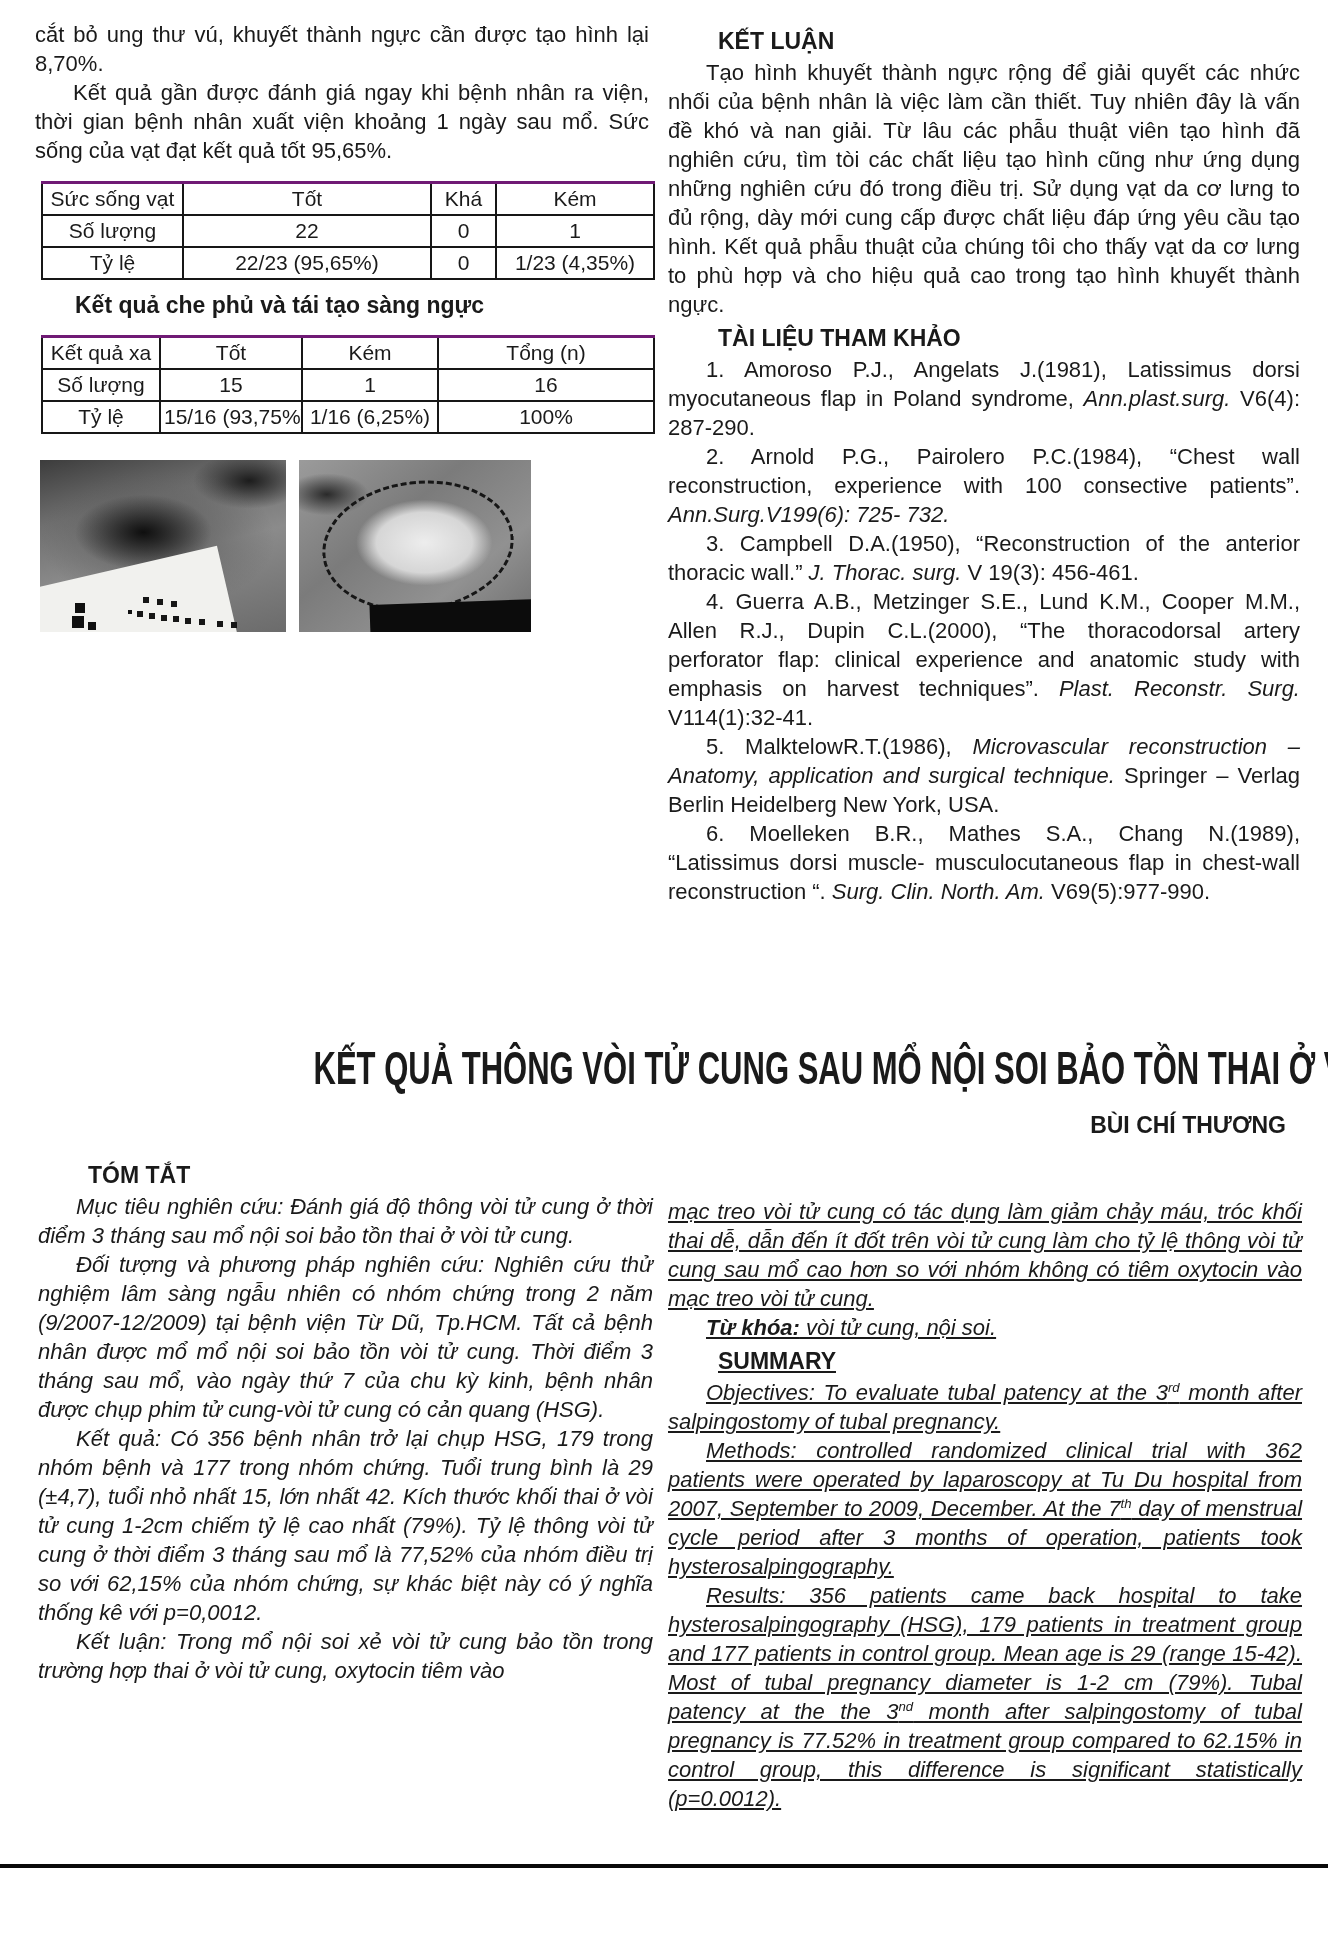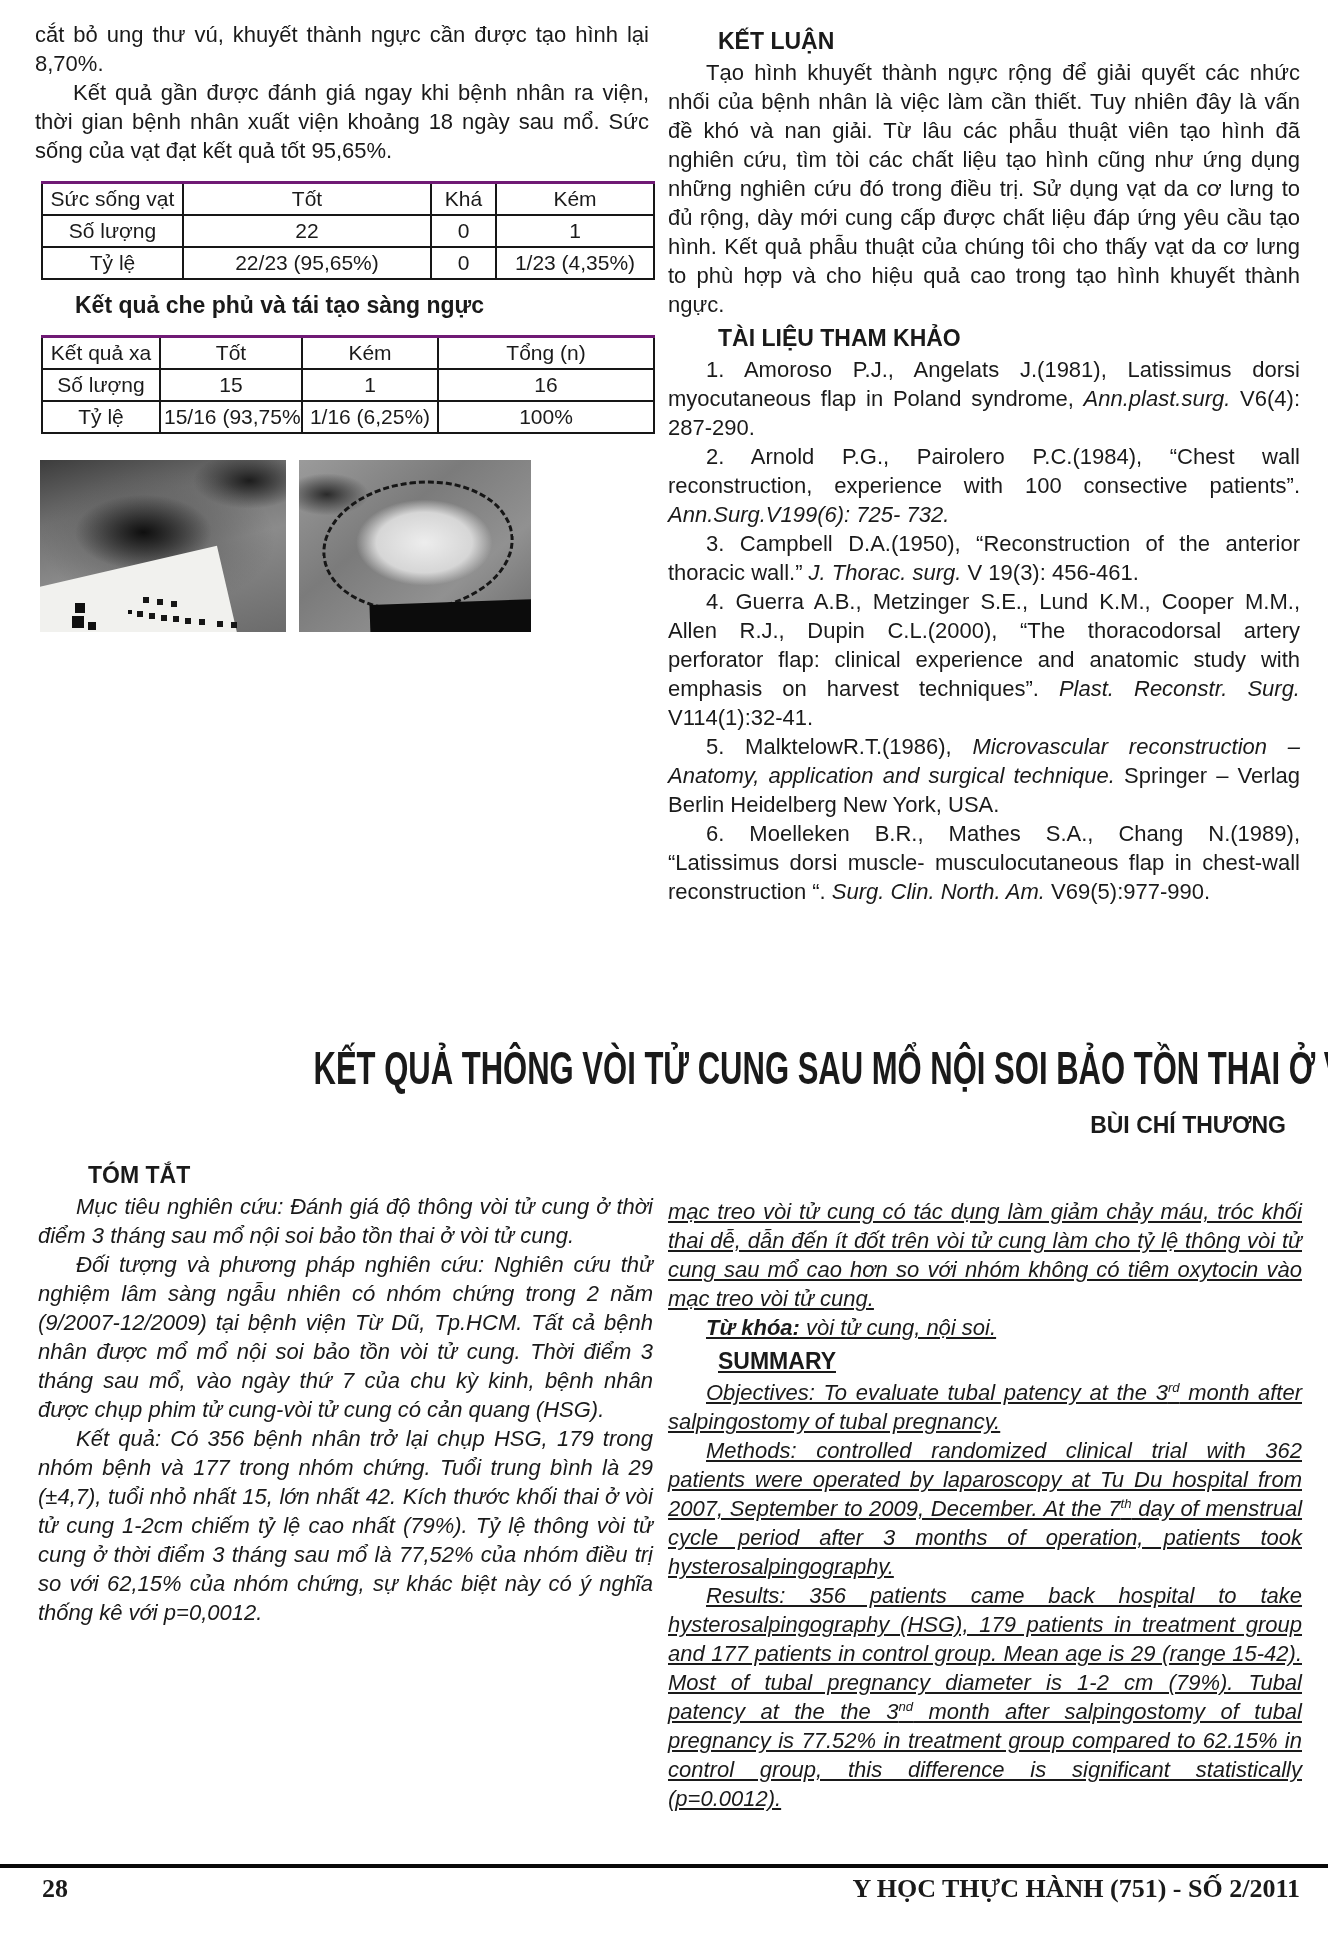--- a/index.html
+++ b/index.html
@@ -95,21 +95,21 @@
   .pageno{margin-left:42px;}
   .journal{margin-right:28px;}
 </style>
 </head>
 <body>
 
 <div class="page">
 
   <section class="col" id="a1-left">
     <p class="p noind">cắt bỏ ung thư vú, khuyết thành ngực cần được tạo hình lại 8,70%.</p>
-    <p class="p">Kết quả gần được đánh giá ngay khi bệnh nhân ra viện, thời gian bệnh nhân xuất viện khoảng 18 ngày sau mổ. Sức sống của vạt đạt kết quả tốt 95,65%.</p>
+    <p class="p">Kết quả gần được đánh giá ngay khi bệnh nhân ra viện, thời gian bệnh nhân xuất viện khoảng 1 ngày sau mổ. Sức sống của vạt đạt kết quả tốt 95,65%.</p>
 
     <table class="tbl">
       <colgroup>
           <col style="width:141px">
           <col style="width:248px">
           <col style="width:65px">
           <col style="width:158px">
         </colgroup>
       <tbody>
           <tr class="hd">
@@ -191,30 +191,27 @@
   <div class="title-wrap">
     <span class="title-inner">KẾT QUẢ THÔNG VÒI TỬ CUNG SAU MỔ NỘI SOI BẢO TỒN THAI Ở VÒI TỬ CUNG</span>
   </div>
   <div class="author">BÙI CHÍ THƯƠNG</div>
 
   <section class="col" id="a2-left">
     <p class="h">TÓM TẮT</p>
     <p class="p it">Mục tiêu nghiên cứu: Đánh giá độ thông vòi tử cung ở thời điểm 3 tháng sau mổ nội soi bảo tồn thai ở vòi tử cung.</p>
     <p class="p it">Đối tượng và phương pháp nghiên cứu: Nghiên cứu thử nghiệm lâm sàng ngẫu nhiên có nhóm chứng trong 2 năm (9/2007-12/2009) tại bệnh viện Từ Dũ, Tp.HCM. Tất cả bệnh nhân được mổ mổ nội soi bảo tồn vòi tử cung. Thời điểm 3 tháng sau mổ, vào ngày thứ 7 của chu kỳ kinh, bệnh nhân được chụp phim tử cung-vòi tử cung có cản quang (HSG).</p>
     <p class="p it">Kết quả: Có 356 bệnh nhân trở lại chụp HSG, 179 trong nhóm bệnh và 177 trong nhóm chứng. Tuổi trung bình là 29 (±4,7), tuổi nhỏ nhất 15, lớn nhất 42. Kích thước khối thai ở vòi tử cung 1-2cm chiếm tỷ lệ cao nhất (79%). Tỷ lệ thông vòi tử cung ở thời điểm 3 tháng sau mổ là 77,52% của nhóm điều trị so với 62,15% của nhóm chứng, sự khác biệt này có ý nghĩa thống kê với p=0,0012.</p>
+    <p class="p it">Kết luận: Trong mổ nội soi xẻ vòi tử cung bảo tồn trong trường hợp thai ở vòi tử cung, oxytocin tiêm vào</p>
   </section>
 
   <section class="col" id="a2-right">
     <p class="p it noind">mạc treo vòi tử cung có tác dụng làm giảm chảy máu, tróc khối thai dễ, dẫn đến ít đốt trên vòi tử cung làm cho tỷ lệ thông vòi tử cung sau mổ cao hơn so với nhóm không có tiêm oxytocin vào mạc treo vòi tử cung.</p>
     <p class="p"><span style="font-style: italic; font-weight: bold;">Từ khóa:</span><span style="font-style: italic;"> vòi tử cung, nội soi.</span></p>
     <p class="h">SUMMARY</p>
     <p class="p"><span style="font-style: italic;">Objectives: To evaluate tubal patency at the 3</span><sup style="font-style: italic;">rd</sup><span style="font-style: italic;"> month after salpingostomy of tubal pregnancy.</span></p>
     <p class="p"><span style="font-style: italic;">Methods: controlled randomized clinical trial with 362 patients were operated by laparoscopy at Tu Du hospital from 2007, September to 2009, December. At the 7</span><sup style="font-style: italic;">th</sup><span style="font-style: italic;"> day of menstrual cycle period after 3 months of operation, patients took hysterosalpingography.</span></p>
     <p class="p"><span style="font-style: italic;">Results: 356 patients came back hospital to take hysterosalpingography (HSG), 179 patients in treatment group and 177 patients in control group. Mean age is 29 (range 15-42). Most of tubal pregnancy diameter is 1-2 cm (79%). Tubal patency at the the 3</span><sup style="font-style: italic;">nd</sup><span style="font-style: italic;"> month after salpingostomy of tubal pregnancy is 77.52% in treatment group compared to 62.15% in control group, this difference is significant statistically (p=0.0012).</span></p>
   </section>
 
   <div class="footline"></div>
-  <div class="footer">
-    <span class="pageno">28</span>
-    <span class="journal">Y HỌC THỰC HÀNH (751) - SỐ 2/2011</span>
-  </div>
 
 </div>
 
 </body></html>

